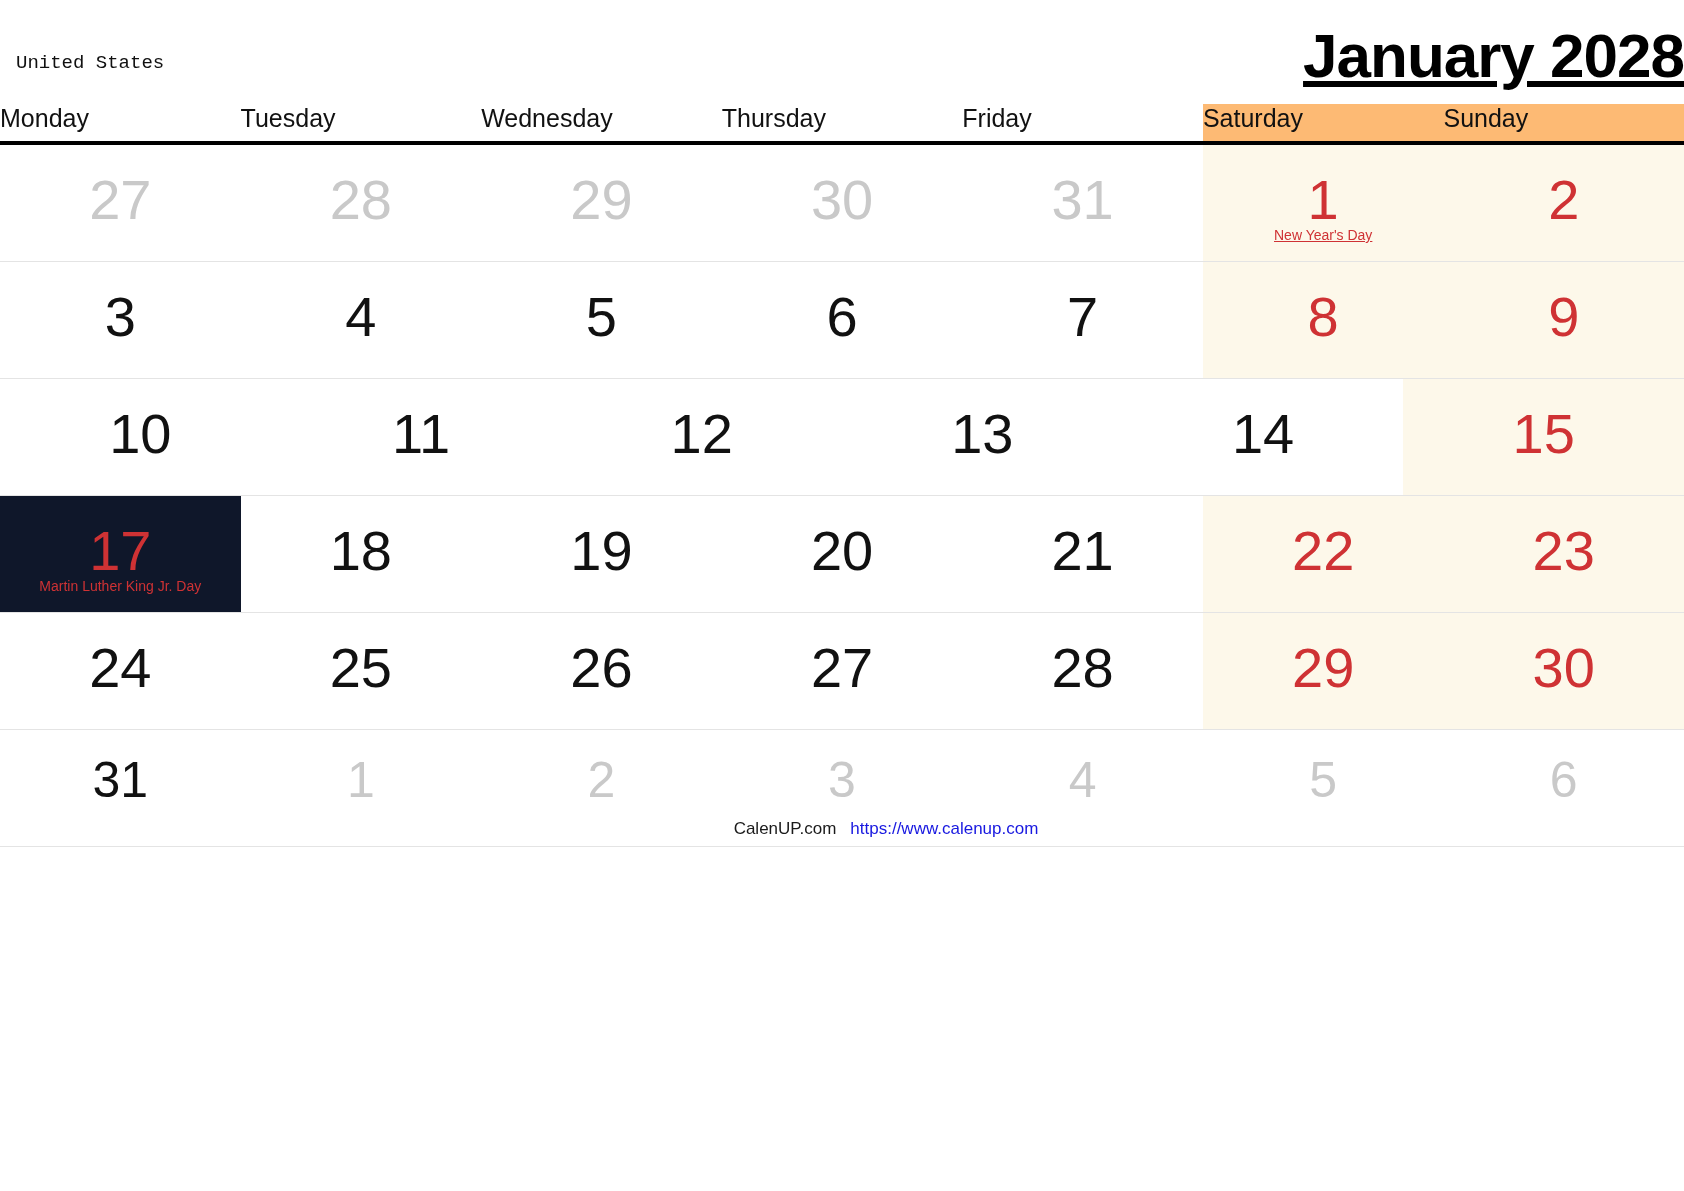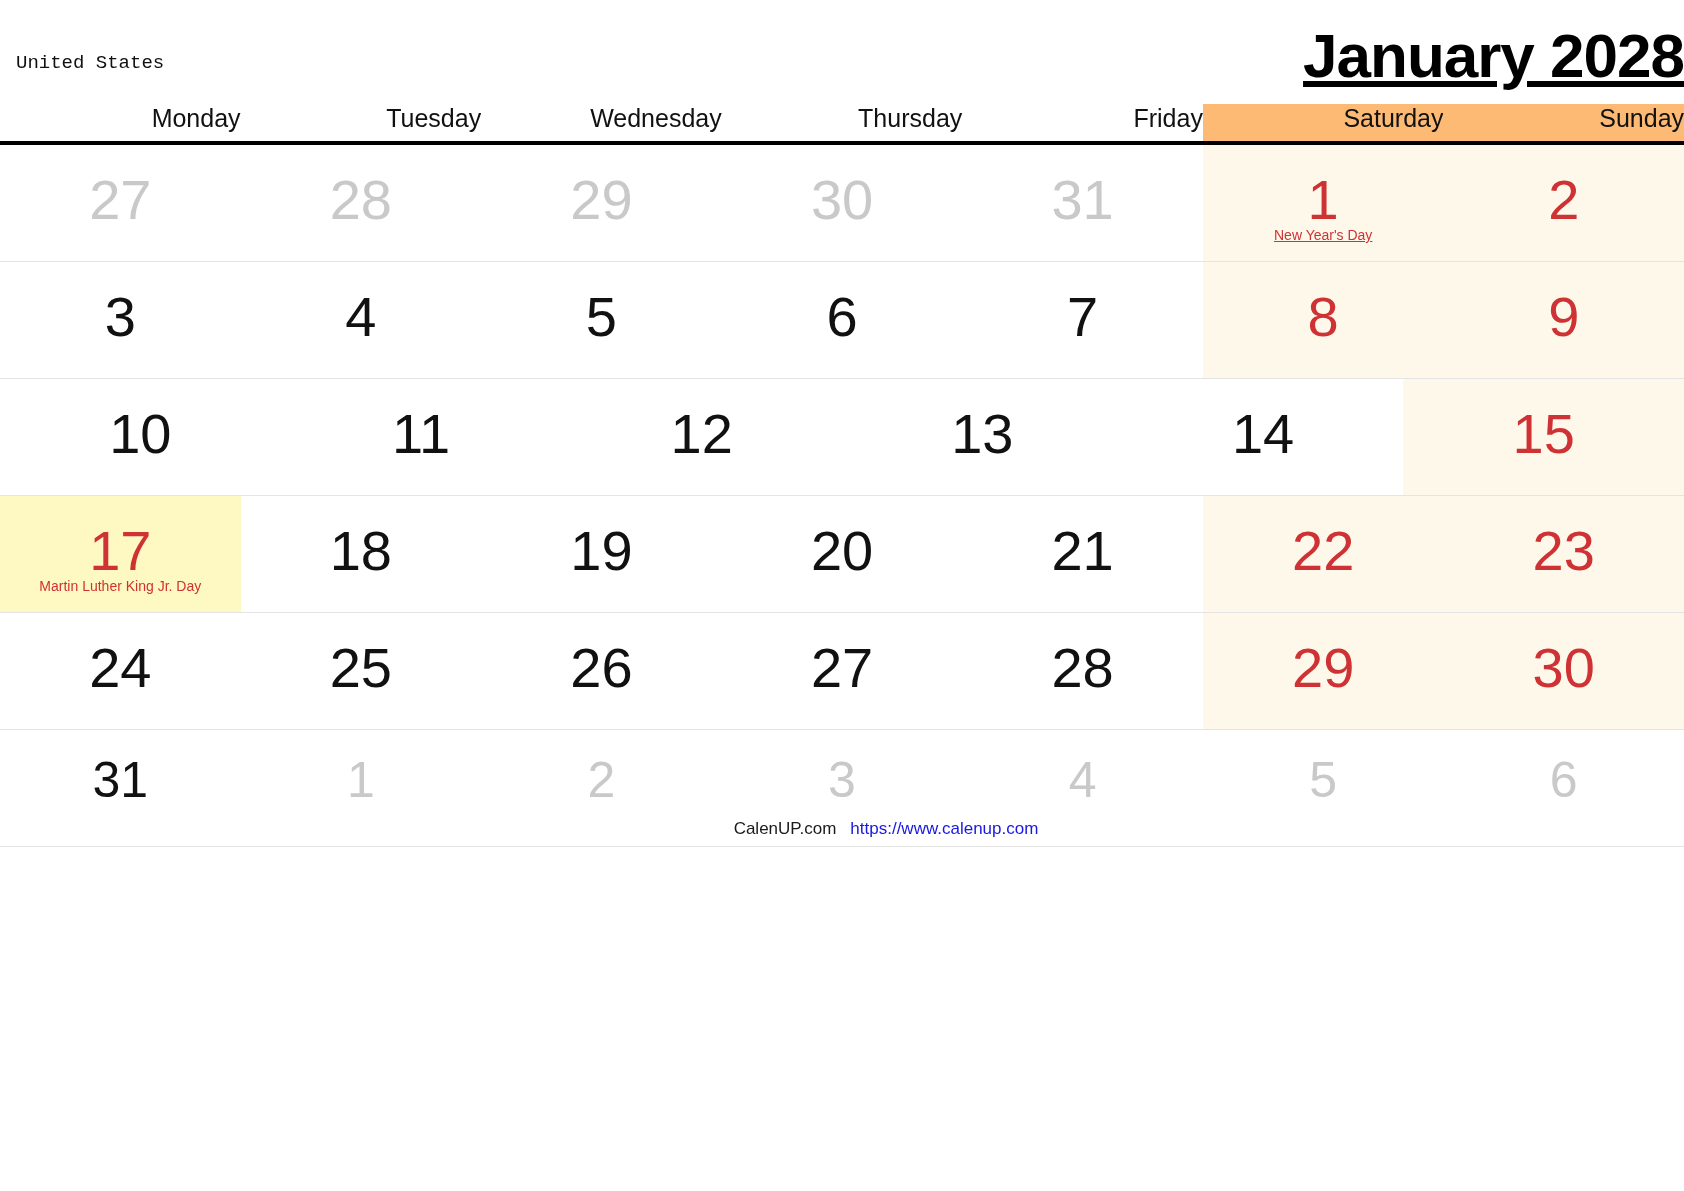--- a/index.html
+++ b/index.html
@@ -62,21 +62,21 @@
     display: flex;
     width: 100%;
   }
 
   
   .weekday-row {
     border-bottom: 4px solid #000000;
   }
   .weekday-cell {
     flex: 1 1 0;
-    text-align: right;
+    text-align: left;
     font-size: 25px;
     line-height: 28px;
     padding-bottom: 9px;
     color: #111111;
     background: #ffffff;
   }
   .weekday-cell.weekend {
     background: #fdba74;
   }
 
@@ -92,21 +92,21 @@
   .day-cell {
     flex: 1 1 0;
     position: relative;
     background: #ffffff;
     box-sizing: border-box;
   }
   .day-cell.weekend-bg {
     background: #fdf8ea;
   }
   .day-cell.holiday-bg {
-    background: #fef9c3;
+    background: #0f172a;
   }
 
   .day-num {
     position: absolute;
     left: 0;
     right: 0;
     top: 16px;
     text-align: center;
     font-size: 56px;
     line-height: 62px;

